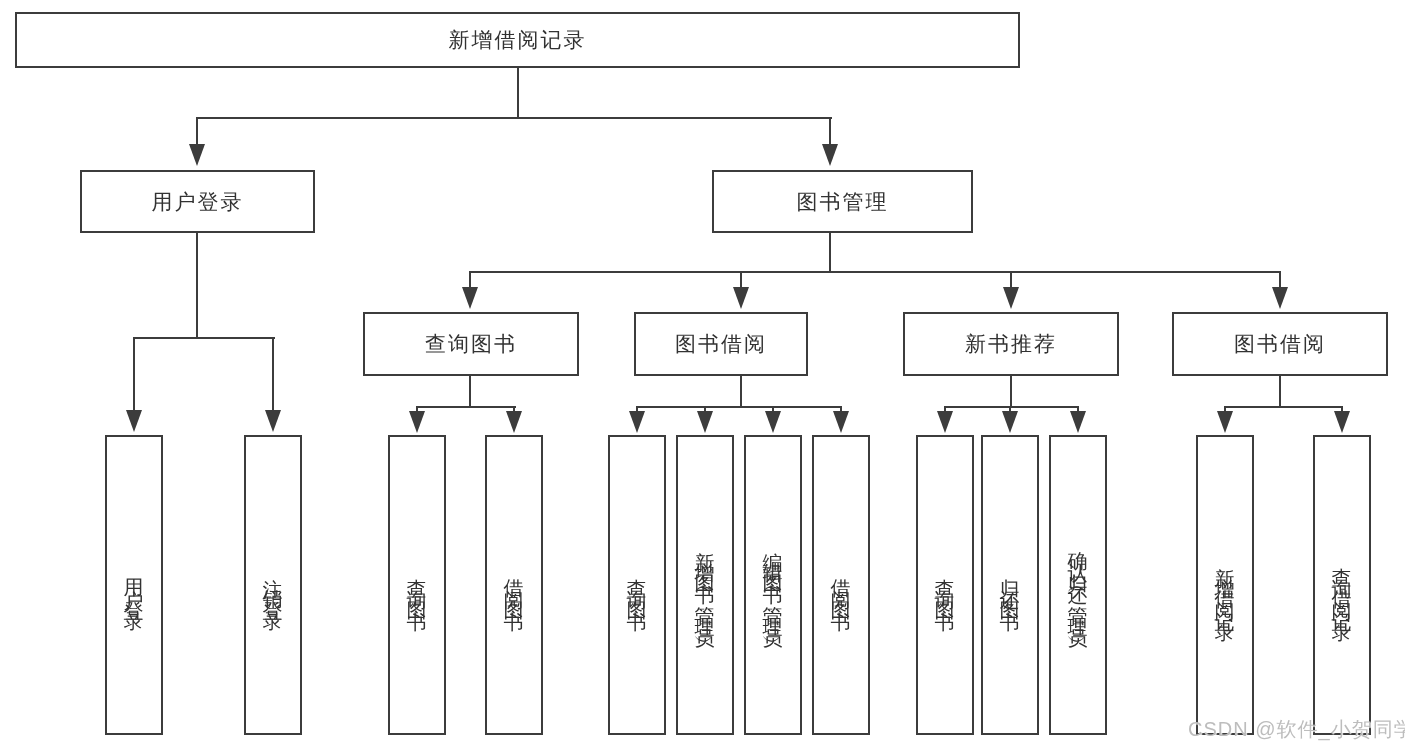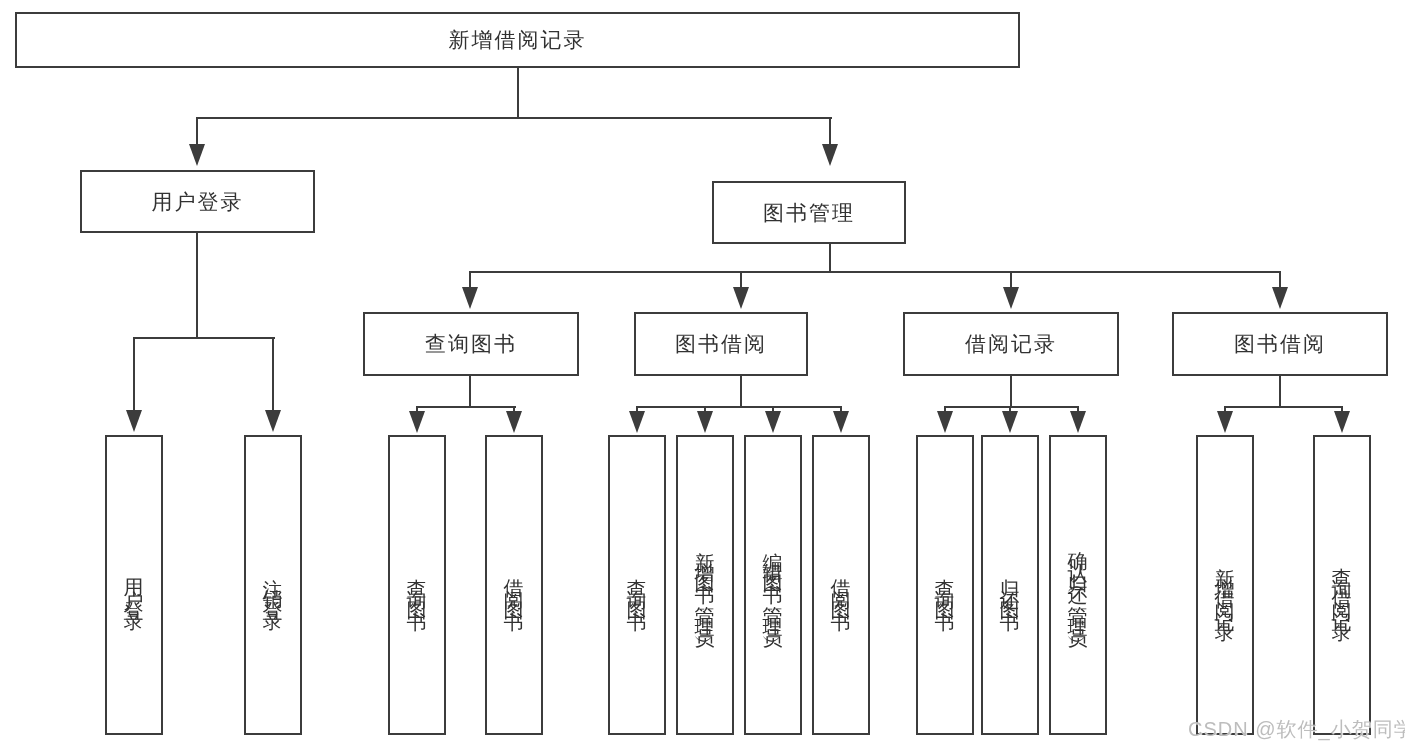--- a/index.html
+++ b/index.html
@@ -131,32 +131,32 @@
   <div class="vline" style="left:1341px;top:406px;height:7px"></div>
   <div class="arr" style="left:1334px;top:411px"></div>
 
   <div class="box" style="left:15px;top:12px;width:1005px;height:56px">
     <span class="lbl">新增借阅记录</span>
   </div>
 
   <div class="box" style="left:80px;top:170px;width:235px;height:63px">
     <span class="lbl">用户登录</span>
   </div>
-  <div class="box" style="left:712px;top:181px;width:194px;height:63px">
+  <div class="box" style="left:712px;top:170px;width:261px;height:63px">
     <span class="lbl">图书管理</span>
   </div>
 
   <div class="box" style="left:363px;top:312px;width:216px;height:64px">
     <span class="lbl">查询图书</span>
   </div>
   <div class="box" style="left:634px;top:312px;width:174px;height:64px">
     <span class="lbl">图书借阅</span>
   </div>
   <div class="box" style="left:903px;top:312px;width:216px;height:64px">
-    <span class="lbl">借阅记录</span>
+    <span class="lbl">新书推荐</span>
   </div>
   <div class="box" style="left:1172px;top:312px;width:216px;height:64px">
     <span class="lbl">图书借阅</span>
   </div>
 
   <div class="box v" style="left:105px;top:435px;width:58px;height:300px">
     <span class="lbl">用户登录</span>
   </div>
   <div class="box v" style="left:244px;top:435px;width:58px;height:300px">
     <span class="lbl">注销登录</span>

